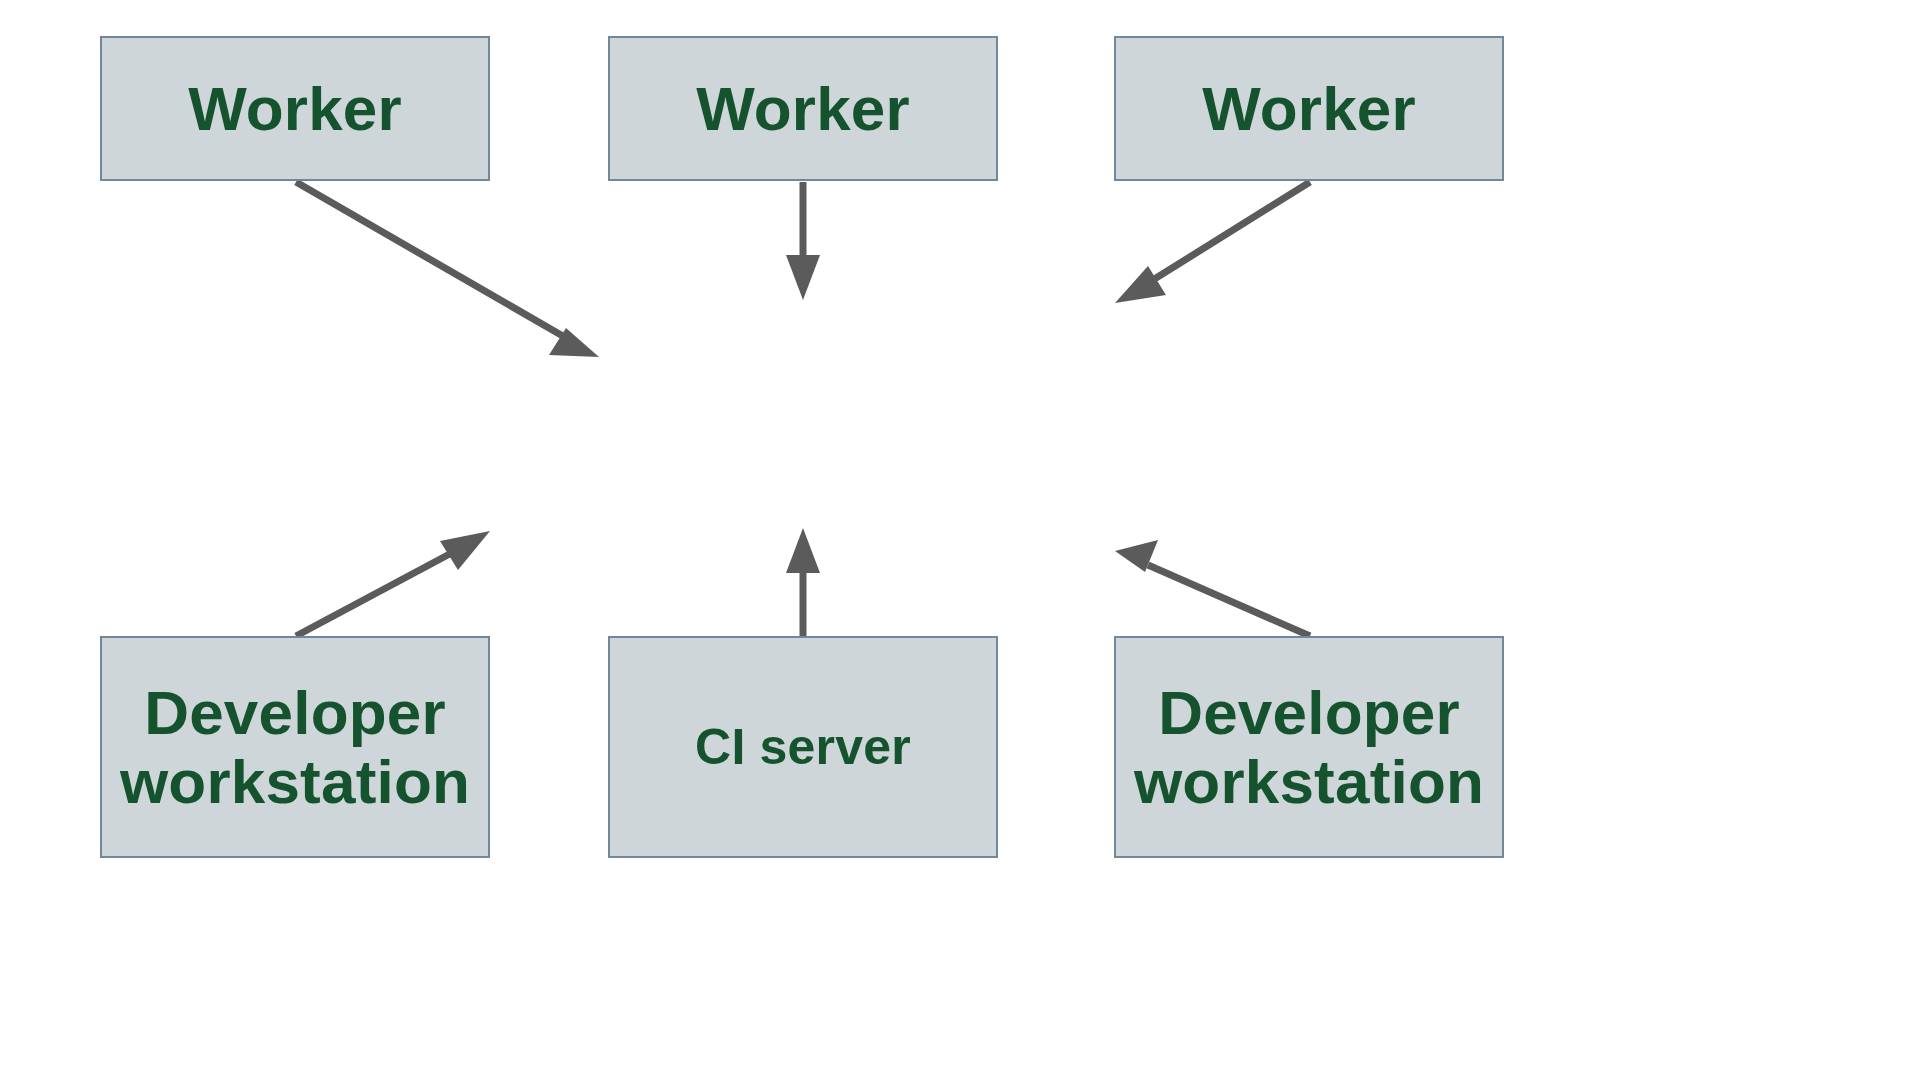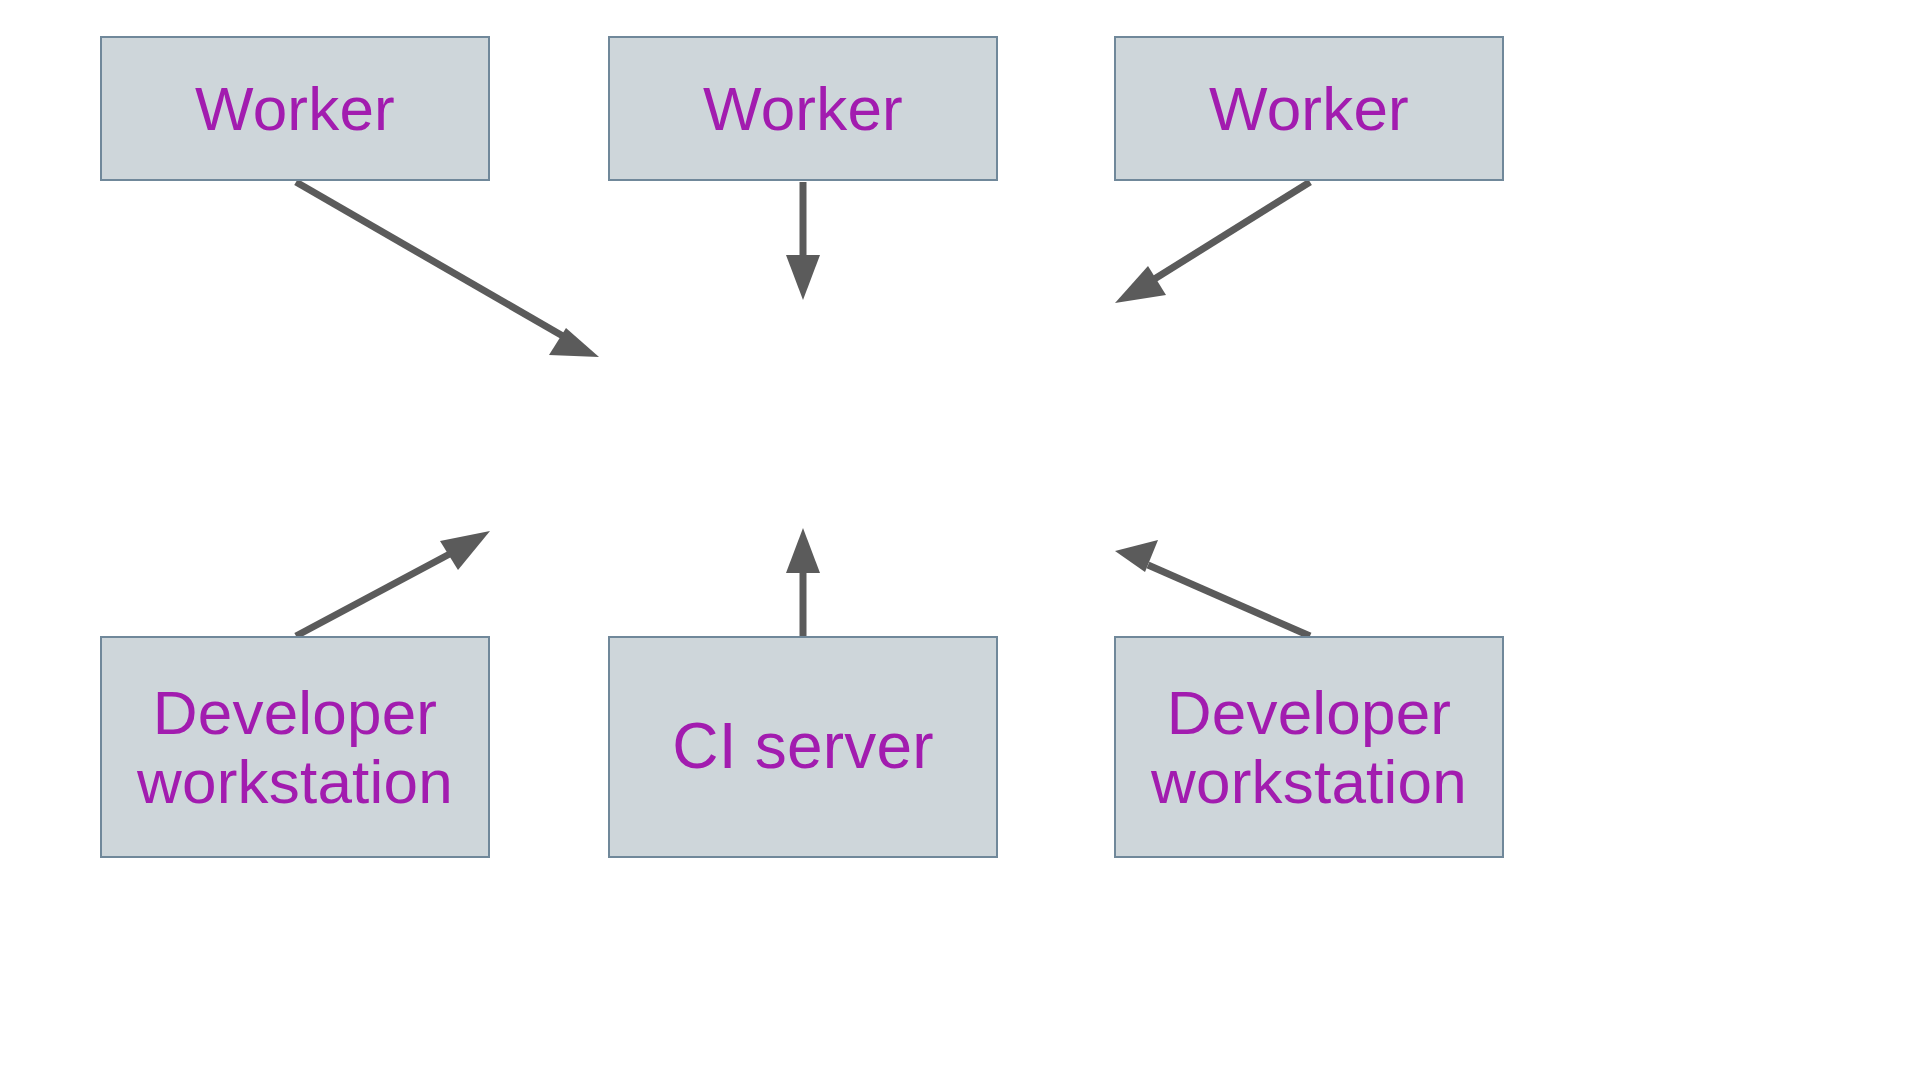--- a/index.html
+++ b/index.html
@@ -19,40 +19,40 @@
   }
   .node {
     position: absolute;
     box-sizing: border-box;
     background: #ced6da;
     border: 2px solid #70889a;
     display: flex;
     align-items: center;
     justify-content: center;
     text-align: center;
-    color: #a21caf;
-    font-weight: 400;
+    color: #14532d;
+    font-weight: 700;
     line-height: 1.12;
     letter-spacing: 0.2px;
     z-index: 2;
   }
   .node-label {
     display: block;
     white-space: pre-line;
     padding: 0 6px;
   }
   
   #node-worker-left   { left: 100px;  top: 36px;  width: 390px; height: 145px; font-size: 62px; }
   #node-worker-mid    { left: 608px;  top: 36px;  width: 390px; height: 145px; font-size: 62px; }
   #node-worker-right  { left: 1114px; top: 36px;  width: 390px; height: 145px; font-size: 62px; }
   
   #node-build-master  { left: 487px;  top: 300px; width: 628px; height: 228px; font-size: 62px; }
   
   #node-dev-left      { left: 100px;  top: 636px; width: 390px; height: 222px; font-size: 62px; }
-  #node-ci-server     { left: 608px;  top: 636px; width: 390px; height: 222px; font-size: 64px; }
+  #node-ci-server     { left: 608px;  top: 636px; width: 390px; height: 222px; font-size: 50px; }
   #node-dev-right     { left: 1114px; top: 636px; width: 390px; height: 222px; font-size: 62px; }
 
   #edges {
     position: absolute;
     left: 0; top: 0;
     width: 1910px;
     height: 1090px;
     z-index: 1;
     pointer-events: none;
   }

